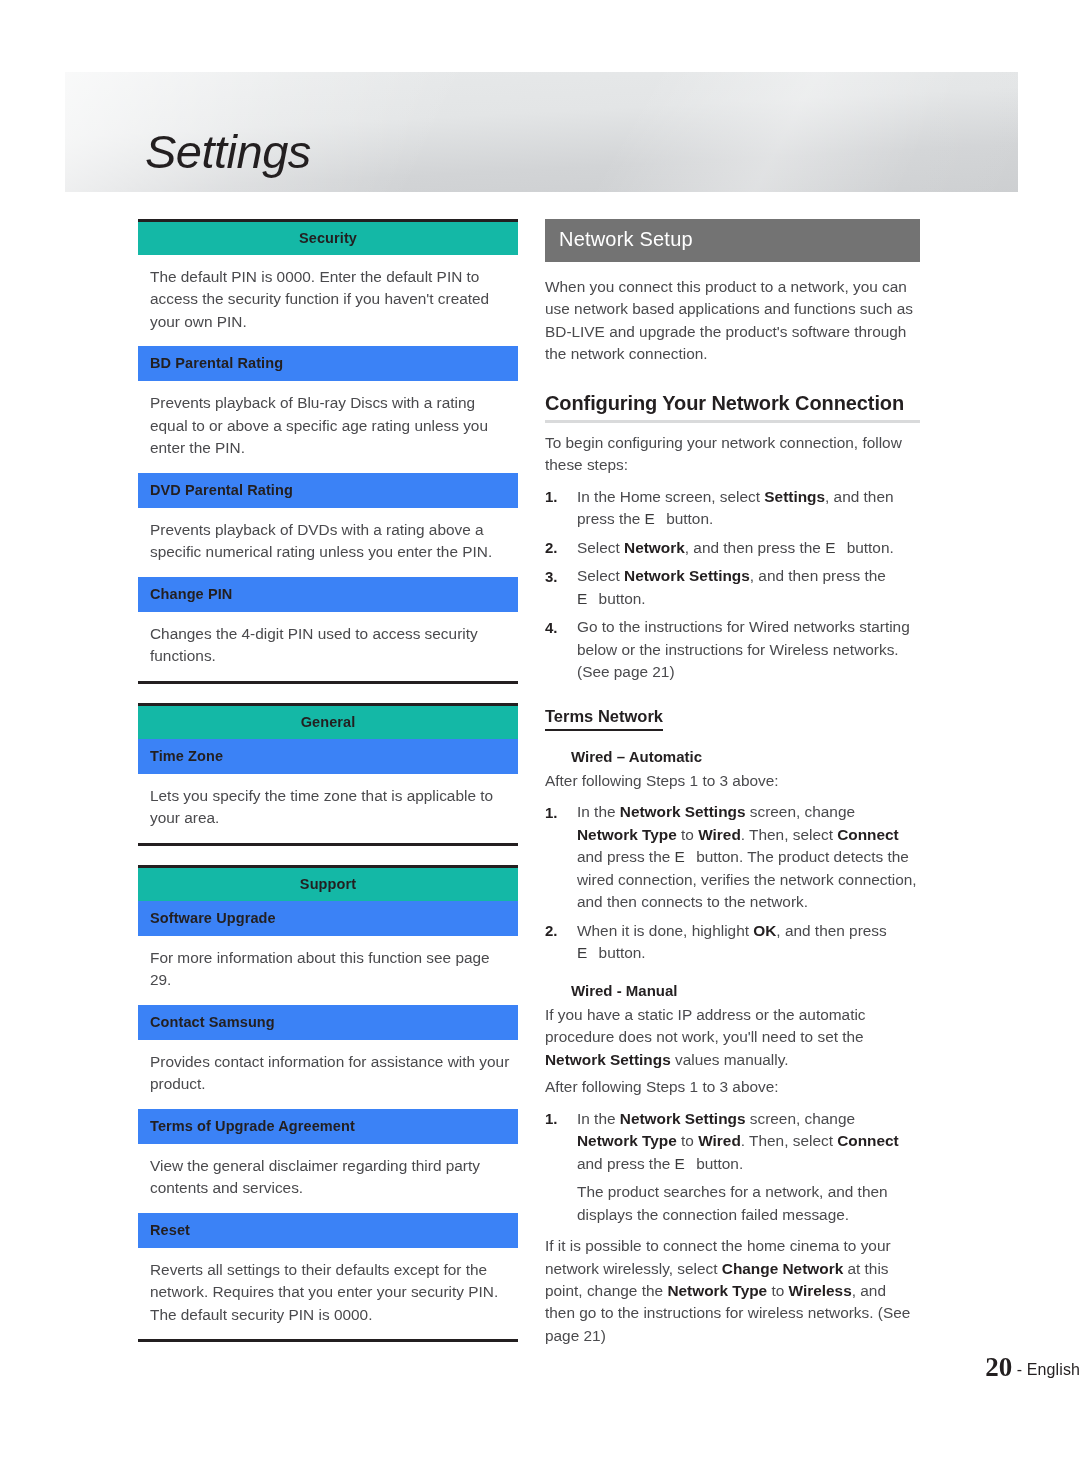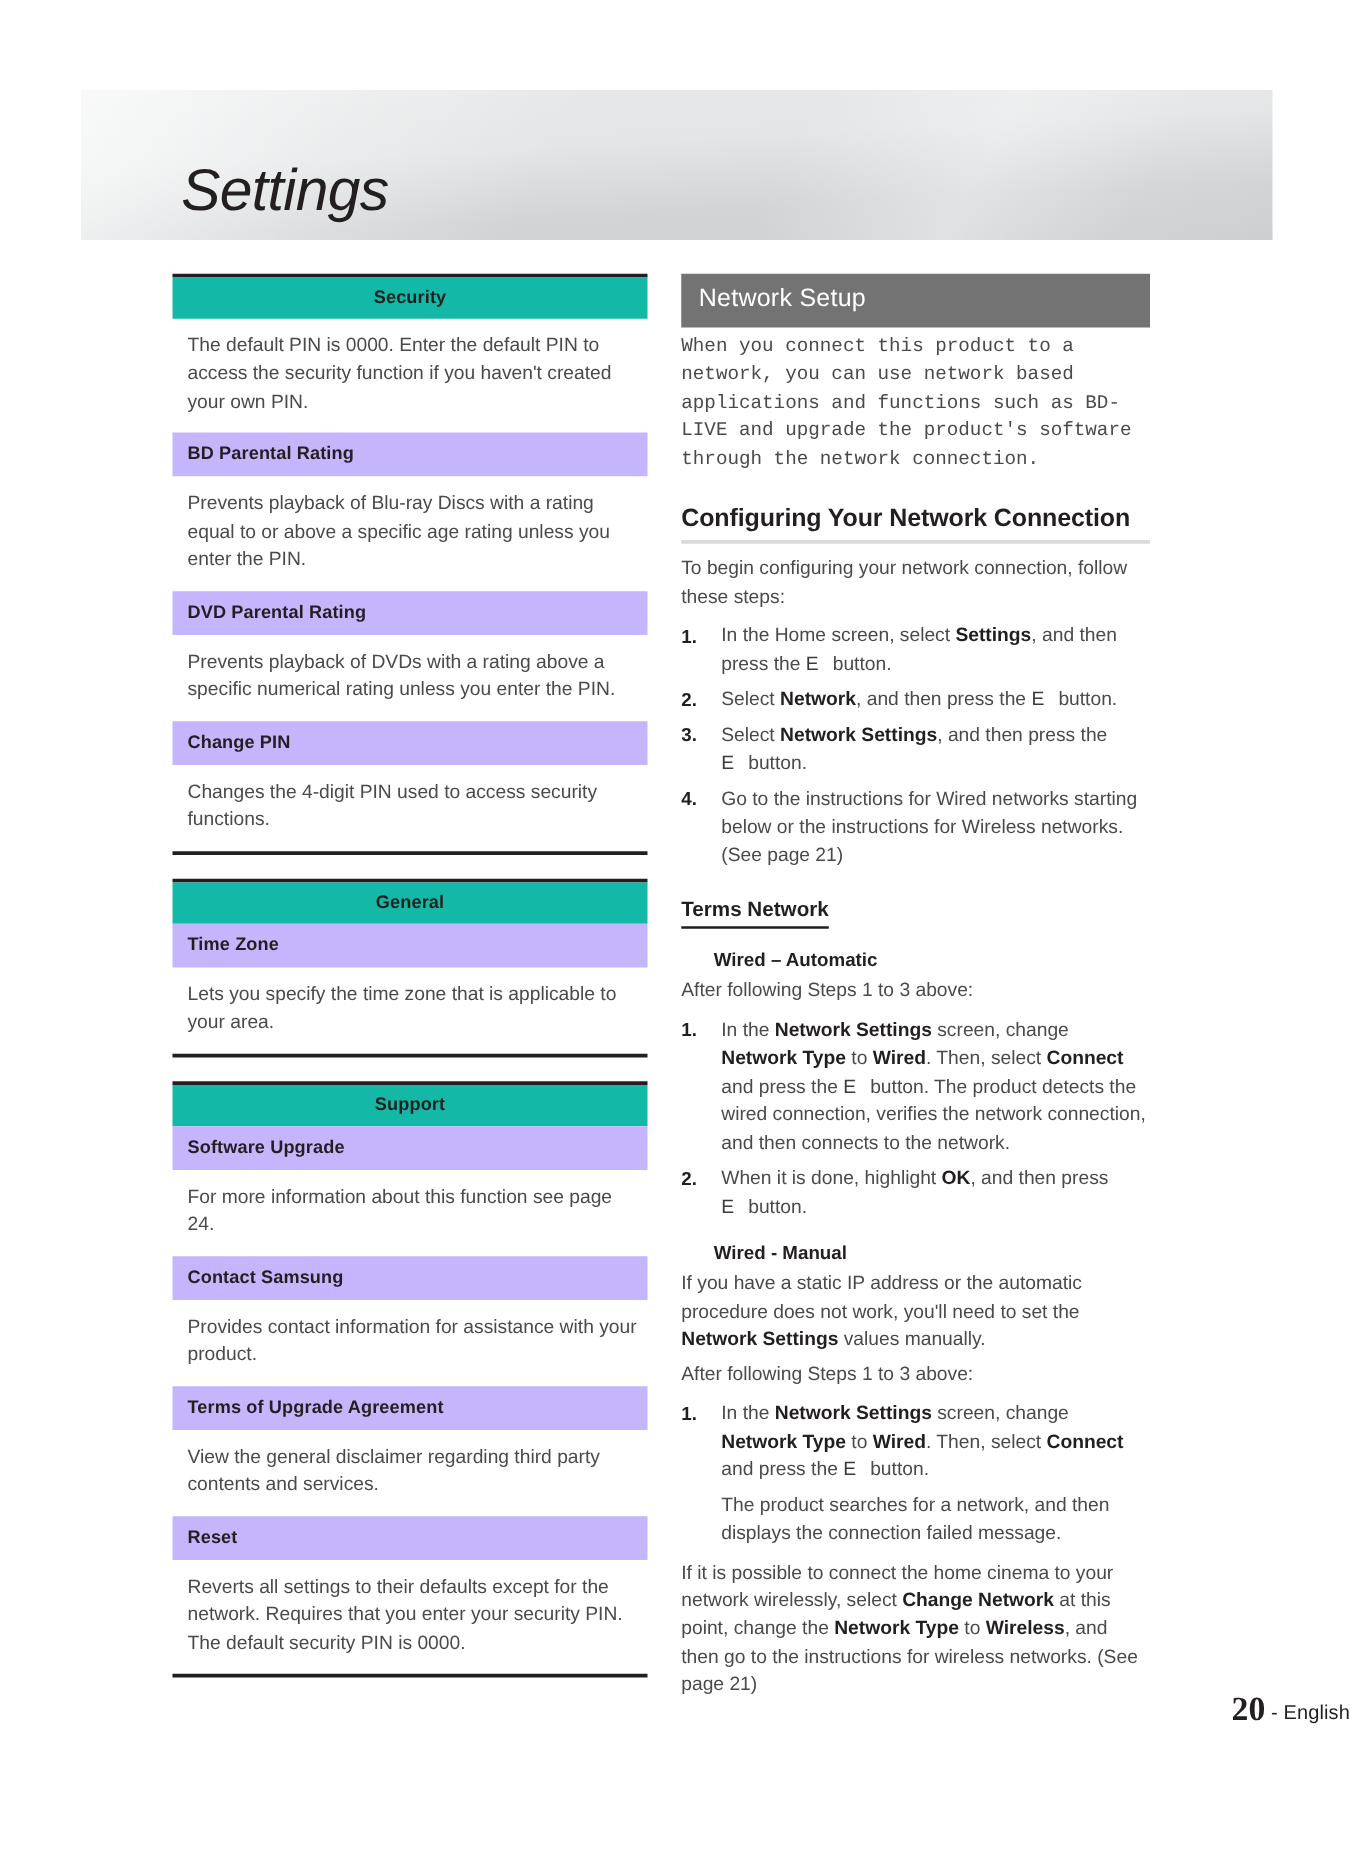--- a/index.html
+++ b/index.html
@@ -72,21 +72,21 @@
   .group-header {
     background: #14b8a6;
     text-align: center;
     font-size: 14.5px;
     font-weight: bold;
     color: #231f20;
     padding: 8px 10px 9px;
     letter-spacing: 0.1px;
   }
   .sub-header {
-    background: #c4b5fd;
+    background: #3b82f6;
     text-align: left;
     font-size: 14.5px;
     font-weight: bold;
     color: #231f20;
     padding: 9px 10px 10px 12px;
     letter-spacing: 0.1px;
   }
   .spec-body {
     font-size: 15.4px;
     line-height: 1.46;
@@ -100,22 +100,21 @@
     color: #ffffff;
     font-size: 20px;
     font-weight: 400;
     padding: 9px 14px 11px;
     letter-spacing: 0.2px;
   }
   .intro-para {
     font-size: 15.4px;
     line-height: 1.46;
     color: #4a4a4d;
-    margin: 4px 0 0 0;
-    font-family: Liberation Mono, monospace;
+    margin: 14px 0 0 0;
   }
   .h2-heading {
     font-size: 20px;
     font-weight: bold;
     color: #231f20;
     margin: 26px 0 0 0;
     letter-spacing: -0.1px;
   }
   .h2-rule {
     height: 3px;
@@ -227,21 +226,21 @@
         <div class="spec-body">Changes the 4-digit PIN used to access security functions.</div>
       </div>
       <div class="spec-table">
         <div class="group-header">General</div>
         <div class="sub-header">Time Zone</div>
         <div class="spec-body">Lets you specify the time zone that is applicable to your area.</div>
       </div>
       <div class="spec-table">
         <div class="group-header">Support</div>
         <div class="sub-header">Software Upgrade</div>
-        <div class="spec-body">For more information about this function see page 24.</div>
+        <div class="spec-body">For more information about this function see page 29.</div>
         <div class="sub-header">Contact Samsung</div>
         <div class="spec-body">Provides contact information for assistance with your product.</div>
         <div class="sub-header">Terms of Upgrade Agreement</div>
         <div class="spec-body">View the general disclaimer regarding third party contents and services.</div>
         <div class="sub-header">Reset</div>
         <div class="spec-body">Reverts all settings to their defaults except for the network. Requires that you enter your security PIN. The default security PIN is 0000.</div>
       </div>
     </div>
 </div>
 

